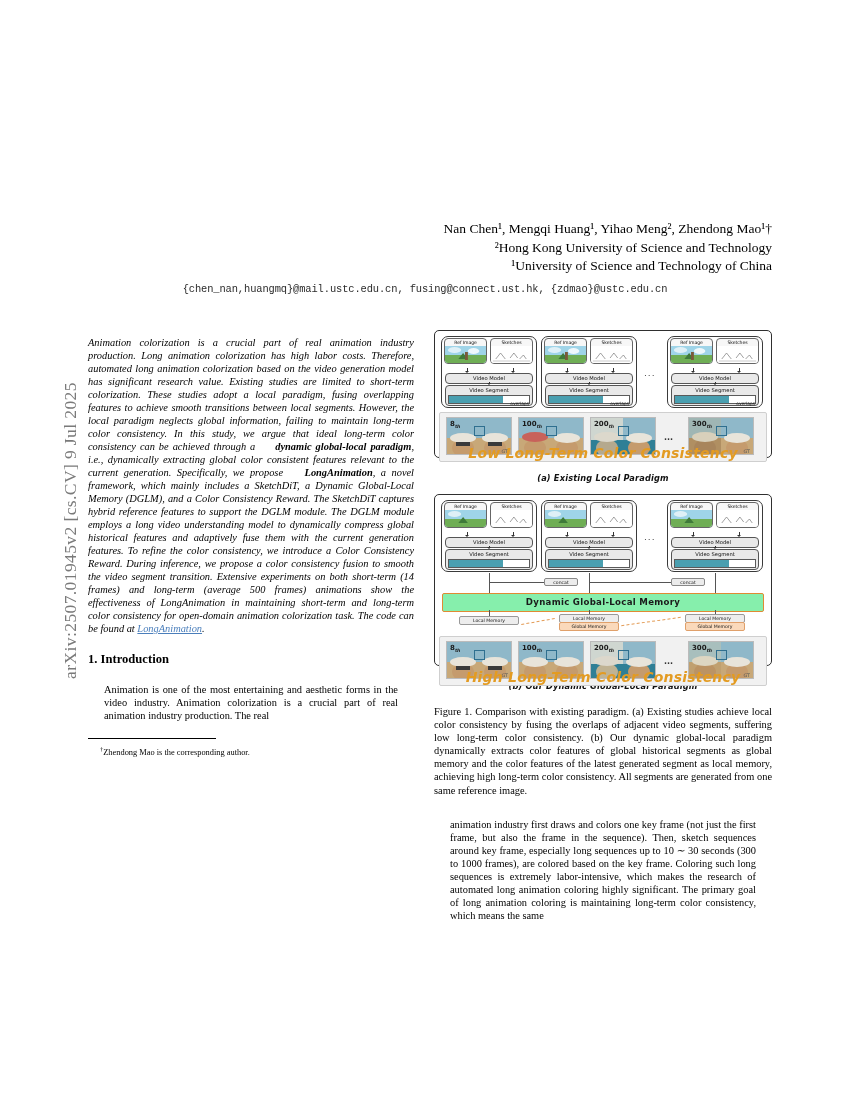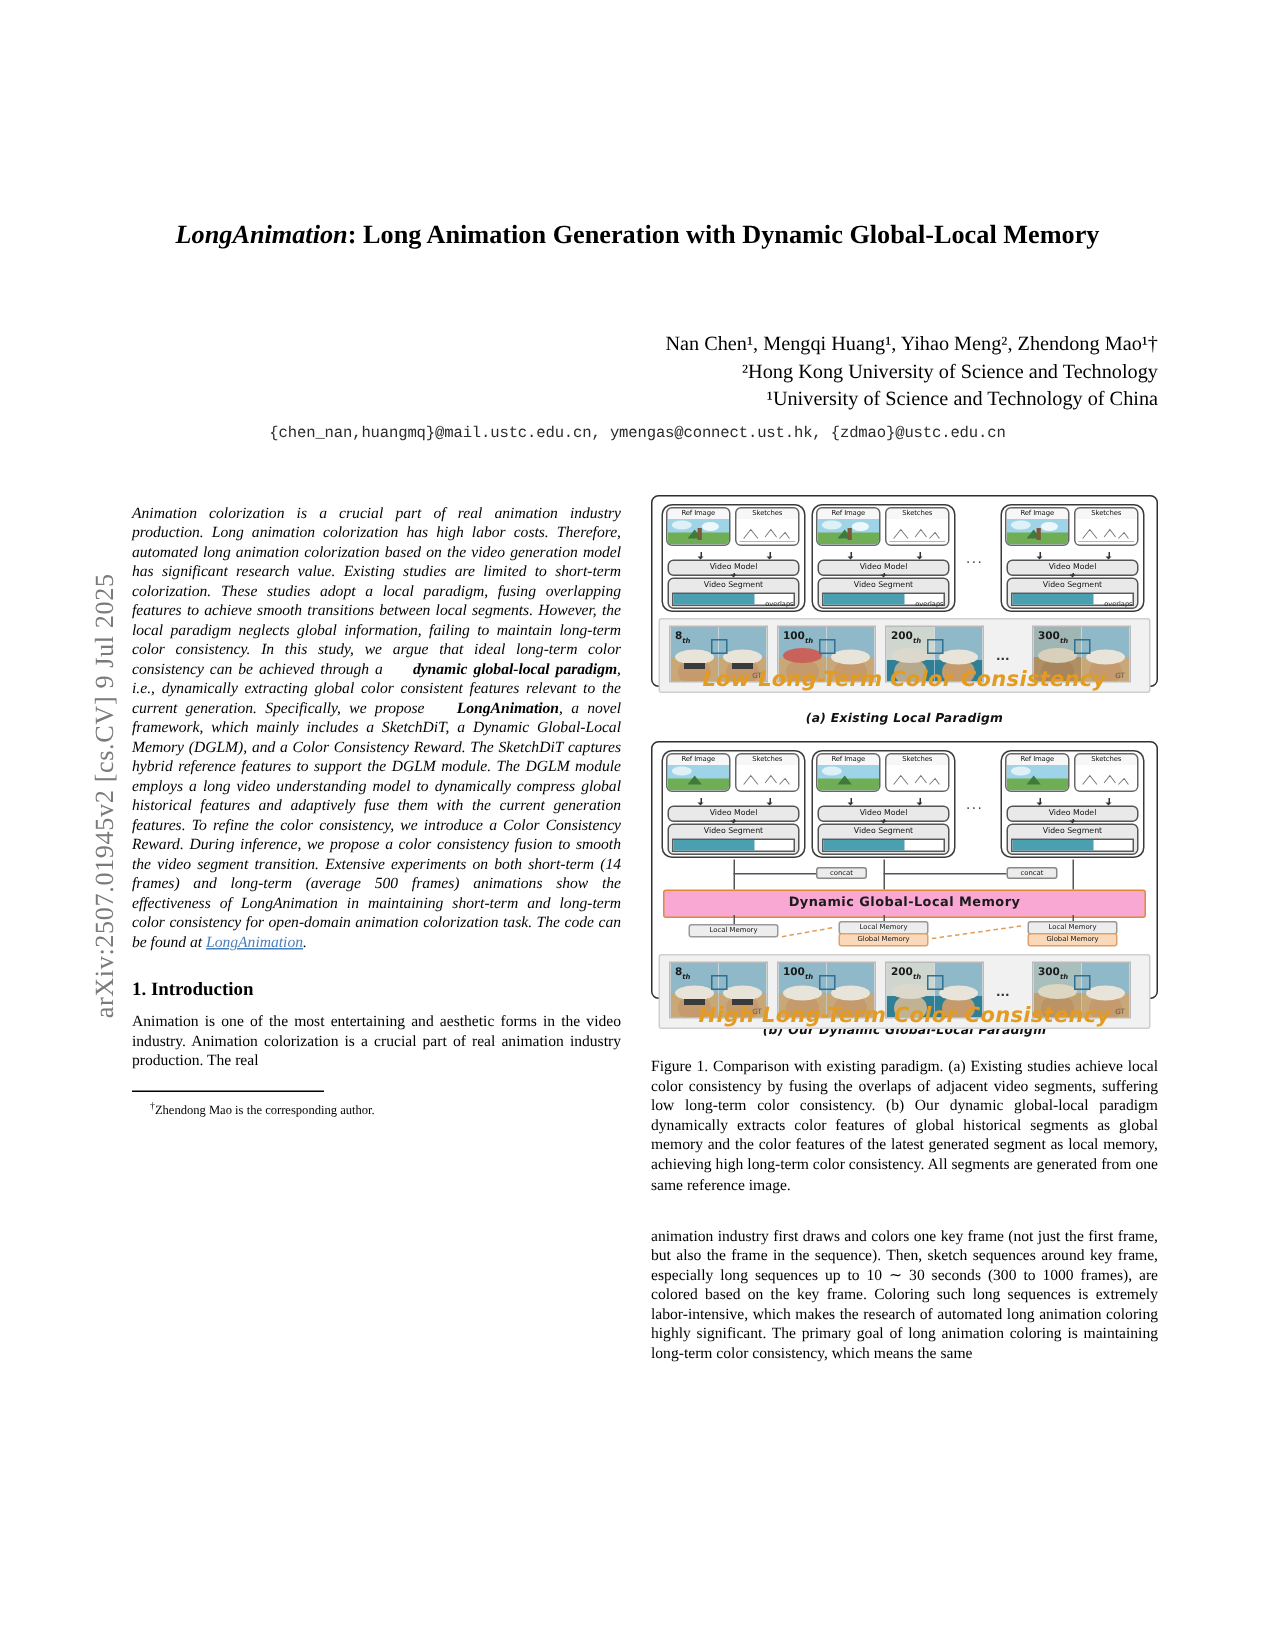--- a/index.html
+++ b/index.html
@@ -52,21 +52,21 @@
     font-size:10.4px; line-height:13.0px; text-align:justify;
     font-style:italic; margin:0;
   }
   .abstract-body b{ font-style:italic; font-weight:bold;margin-left:16px; }
   .link{ color:#4a7ebb; }
 
   .section-head{
     font-size:12.6px; font-weight:bold; margin:17px 0 8px 0;
   }
   .body-p{
-    font-size:10.4px; line-height:13.1px; text-align:justify; margin:0;
+    font-size:10.4px; line-height:13.1px; text-align:justify; margin:16px;
   }
   .footnote-rule{
     width:128px; height:0; border-top:0.8px solid #000; margin:13px 0 4px 0;
   }
   .footnote{ font-size:8.4px; line-height:11px; margin:0; padding-left:12px;}
   .footnote sup{ font-size:6.5px; }
 
   .caption{ font-size:10.4px; line-height:13.1px; text-align:justify; margin:14px 0 0 0;}
 
   
@@ -182,21 +182,21 @@
   
   .memzone{ position:relative; height:60px; }
   .concat{
     position:absolute; width:34px; height:8px;
     background:#ececec; border:0.7px solid #888; border-radius:2px;
     font-family:"DejaVu Sans", sans-serif; font-size:4.6px;
     text-align:center; line-height:8px; color:#111; box-sizing:border-box;
   }
   .dglm{
     position:absolute; left:3px; right:3px; top:20px; height:17px;
-    background:#f9a8d4; border:1.1px solid #e08a33; border-radius:2px;
+    background:#86efac; border:1.1px solid #e08a33; border-radius:2px;
     font-family:"DejaVu Sans", sans-serif; font-weight:bold;
     font-size:8.6px; text-align:center; line-height:17px; color:#1b1b1b;
     letter-spacing:0.3px;
   }
   .memchip{
     position:absolute; width:60px;
     border-radius:2px; box-sizing:border-box;
     font-family:"DejaVu Sans", sans-serif; font-size:4.6px;
     text-align:center; color:#111;
   }
@@ -206,30 +206,27 @@
   .vline{ position:absolute; border-left:0.8px solid #555; }
   .oline{ position:absolute; border-top:0.9px dashed #e39b55; }
 </style>
 </head>
 <body>
 
 <div class="page">
 
   <div class="arxiv-stamp">arXiv:2507.01945v2  [cs.CV]  9 Jul 2025</div>
 
-  <div class="title-block">
-    <h1 class="paper-title"><span class="ital">LongAnimation</span><span>: Long Animation Generation with Dynamic Global-Local Memory</span></h1>
-  </div>
 
   <div class="authors">
     <div>Nan Chen¹, Mengqi Huang¹, Yihao Meng², Zhendong Mao¹†</div>
     <div class="affil">²Hong Kong University of Science and Technology</div>
     <div class="affil">¹University of Science and Technology of China</div>
   </div>
-  <div class="emails">{chen_nan,huangmq}@mail.ustc.edu.cn, ymengas@connect.ust.hk, {zdmao}@ustc.edu.cn</div>
+  <div class="emails">{chen_nan,huangmq}@mail.ustc.edu.cn, fusing@connect.ust.hk, {zdmao}@ustc.edu.cn</div>
 
   <div class="col-left">
     <p class="abstract-body"><span>Animation colorization is a crucial part of real animation industry production. Long animation colorization has high labor costs. Therefore, automated long animation colorization based on the video generation model has significant research value. Existing studies are limited to short-term colorization. These studies adopt a local paradigm, fusing overlapping features to achieve smooth transitions between local segments. However, the local paradigm neglects global information, failing to maintain long-term color consistency. In this study, we argue that ideal long-term color consistency can be achieved through a </span><b>dynamic global-local paradigm</b><span>, i.e., dynamically extracting global color consistent features relevant to the current generation. Specifically, we propose </span><b>LongAnimation</b><span>, a novel framework, which mainly includes a SketchDiT, a Dynamic Global-Local Memory (DGLM), and a Color Consistency Reward. The SketchDiT captures hybrid reference features to support the DGLM module. The DGLM module employs a long video understanding model to dynamically compress global historical features and adaptively fuse them with the current generation features. To refine the color consistency, we introduce a Color Consistency Reward. During inference, we propose a color consistency fusion to smooth the video segment transition. Extensive experiments on both short-term (14 frames) and long-term (average 500 frames) animations show the effectiveness of LongAnimation in maintaining short-term and long-term color consistency for open-domain animation colorization task. The code can be found at </span><a class="link" href="#">LongAnimation</a><span>.</span></p>
 
     <div class="section-head">1. Introduction</div>
     <p class="body-p">Animation is one of the most entertaining and aesthetic forms in the video industry. Animation colorization is a crucial part of real animation industry production. The real</p>
 
     <div class="footnote-rule"></div>
     <p class="footnote"><sup>†</sup><span>Zhendong Mao is the corresponding author.</span></p>
   </div>

